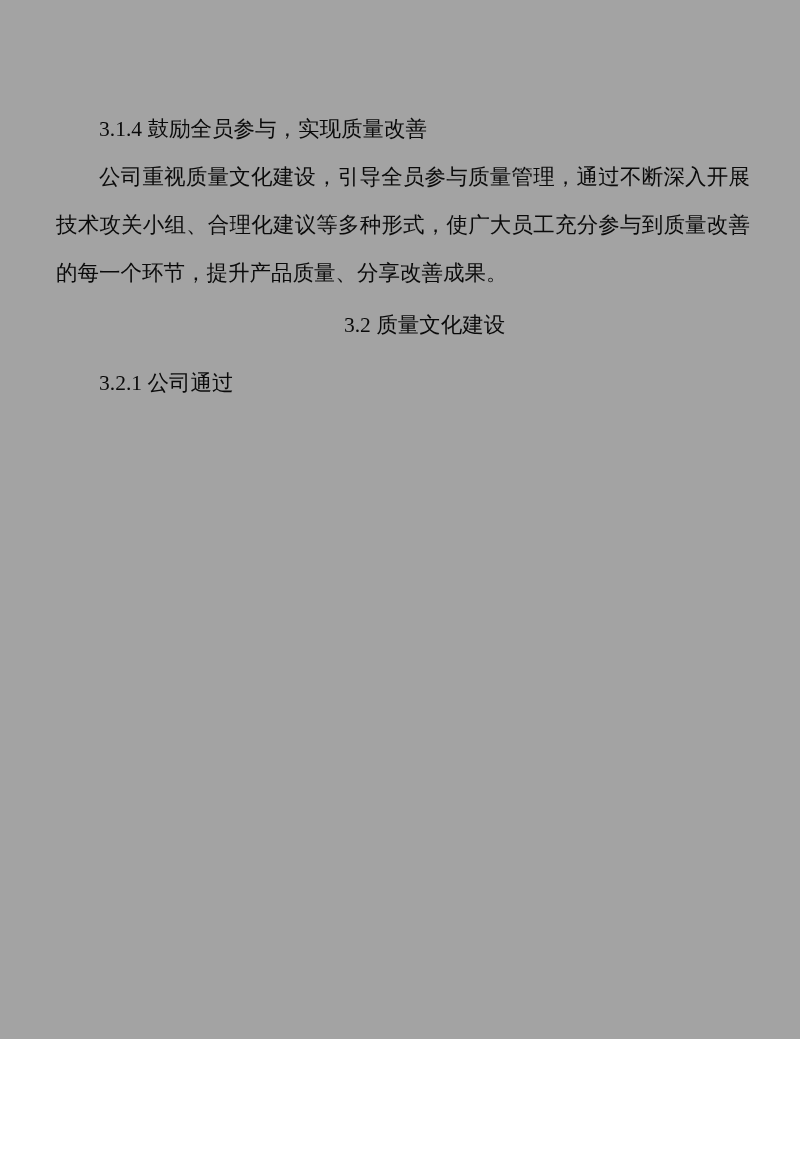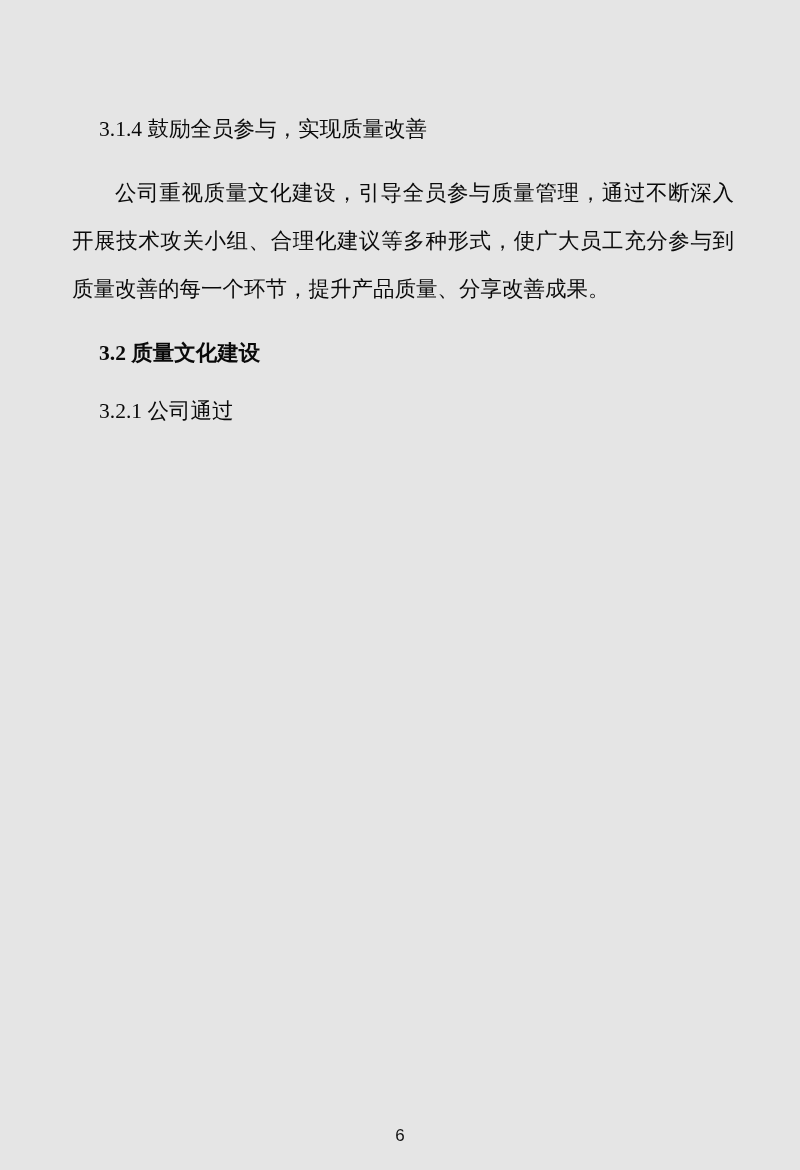--- a/index.html
+++ b/index.html
@@ -3,54 +3,54 @@
 <meta charset="utf-8">
 <style>
   html, body {
     margin: 0;
     padding: 0;
     background: #ffffff;
   }
   .page {
     position: relative;
     width: 800px;
-    height: 1170px;
-    background: #e5e5e5;
+    height: 1039px;
+    background: #a3a3a3;
     overflow: hidden;
     font-family: "Liberation Serif", "DejaVu Serif", serif;
     color: #0a0a0a;
   }
   .content {
     position: absolute;
     top: 105px;
     left: 56px;
     width: 694px;
     font-size: 21.5px;
     line-height: 48px;
     text-align: justify;
     text-justify: inter-ideograph;
     line-break: strict;
   }
   .block {
     margin: 0;
     text-indent: 2em;
   }
   .para {
-    margin: 16px;
+    margin: 0;
     text-indent: 2em;
   }
   .h3 {
     font-weight: normal;
     white-space: nowrap;
     text-align: left;
   }
   .h2 {
-    font-weight: bold;
+    font-weight: normal;
     white-space: nowrap;
-    text-align: left;
+    text-align: center;
     margin: 4px 0 10px 0;
   }
   .footer {
     position: absolute;
     left: 0;
     width: 800px;
     top: 1124px;
     text-align: center;
     font-size: 17px;
     line-height: 24px;

